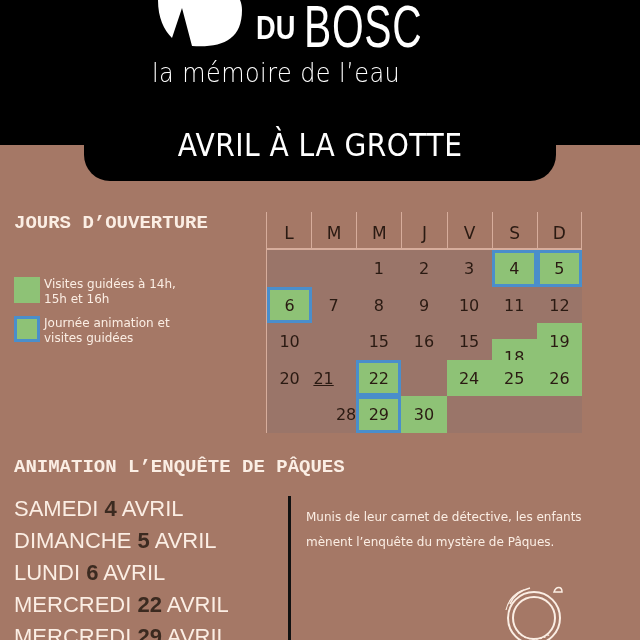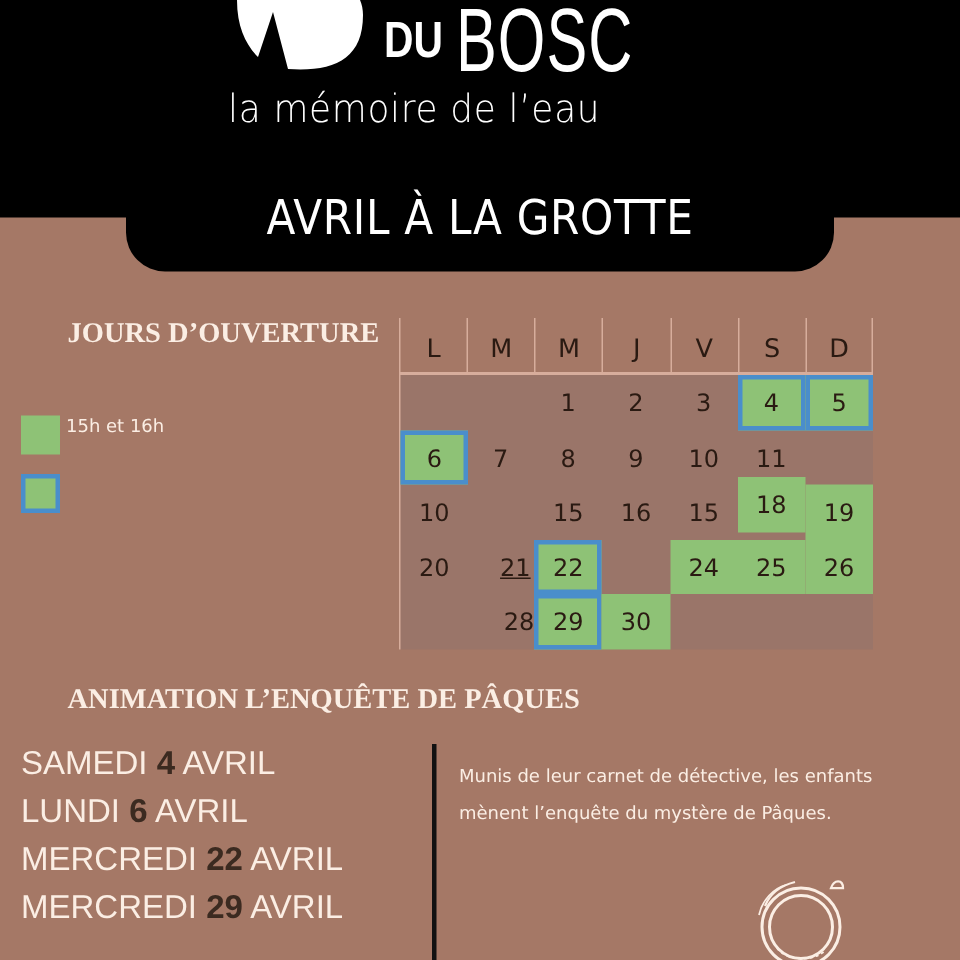--- a/index.html
+++ b/index.html
@@ -34,22 +34,21 @@
       font-family: "DejaVu Sans", sans-serif; font-weight: 200; letter-spacing: 0.5px;
       transform: scaleX(0.92); transform-origin: left top;
     }
     .page-title {
       position: absolute; left: 84px; top: 126px; width: 472px; text-align: center;
       font-size: 32px; color: #fff; letter-spacing: 0.5px;
       font-family: "DejaVu Sans", sans-serif; transform: scaleX(0.88);
     }
     .section-title {
       position: absolute; font-weight: bold; font-size: 19px; color: #fbeee4;
-      font-family: Liberation Serif, serif;
-      margin-left: 31px;
+      font-family: Liberation Mono, monospace;
     }
     .legend-item { position: absolute; left: 14px; display: flex; align-items: flex-start; }
     .legend-swatch {
       width: 26px; height: 26px; background: #8ec276; box-sizing: border-box; margin-right: 4px;
     }
     .legend-swatch.bordered { border: 3px solid #4a8ecb; }
     .legend-text { font-size: 12px; line-height: 15px; color: #fbeee4; font-family: "DejaVu Sans", sans-serif; }
 
     .calendar { position: absolute; left: 266px; top: 212px; width: 316px; }
     .cal-head { display: flex; height: 36px; border-bottom: 2px solid #d7ad9c; }
@@ -92,25 +91,30 @@
 <div class="logo-du">DU</div>
 <div class="logo-bosc">BOSC</div>
 <div class="tagline">la mémoire de l’eau</div>
 <div class="page-title">AVRIL À LA GROTTE</div>
 
 <div class="section-title" style="left:14px; top:212px;">JOURS D’OUVERTURE</div>
 
 <div class="legend-item" style="top:277px;">
   <div class="legend-swatch"></div>
   <div class="legend-text">
+    <div>Visites guidées à 14h,</div>
     <div>15h et 16h</div>
   </div>
 </div>
 <div class="legend-item" style="top:316px;">
   <div class="legend-swatch bordered"></div>
+  <div class="legend-text">
+    <div>Journée animation et</div>
+    <div>visites guidées</div>
+  </div>
 </div>
 
 <div class="calendar">
   <div class="cal-head">
     <div>L</div>
     <div>M</div>
     <div>M</div>
     <div>J</div>
     <div>V</div>
     <div>S</div>
@@ -121,44 +125,50 @@
       <div class="cal-cell" style="left: 134.42px; top: 0px;">2</div>
       <div class="cal-cell" style="left: 179.56px; top: 0px;">3</div>
       <div class="cal-cell green anim" style="left: 224.7px; top: 0px;">4</div>
       <div class="cal-cell green anim" style="left: 269.84px; top: 0px;">5</div>
       <div class="cal-cell green anim" style="left: 0px; top: 36.6px;">6</div>
       <div class="cal-cell" style="left: 44.14px; top: 36.6px;">7</div>
       <div class="cal-cell" style="left: 89.28px; top: 36.6px;">8</div>
       <div class="cal-cell" style="left: 134.42px; top: 36.6px;">9</div>
       <div class="cal-cell" style="left: 179.56px; top: 36.6px;">10</div>
       <div class="cal-cell" style="left: 224.7px; top: 36.6px;">11</div>
+      <div class="cal-cell" style="left: 269.84px; top: 36.6px;">12</div>
       <div class="cal-cell" style="left: 0px; top: 73.2px;">10</div>
       <div class="cal-cell" style="left: 89.28px; top: 73.2px;">15</div>
       <div class="cal-cell" style="left: 134.42px; top: 73.2px;">16</div>
       <div class="cal-cell" style="left: 179.56px; top: 73.2px;">15</div>
-      <div class="cal-cell green" style="left: 224.7px; top: 68px;">18</div>
+      <div class="cal-cell green" style="left: 224.7px; top: 89px;">18</div>
       <div class="cal-cell green" style="left: 269.84px; top: 73.2px;">19</div>
       <div class="cal-cell" style="left: 0px; top: 109.8px;">20</div>
-      <div class="cal-cell" style="left: 54px; top: 109.8px; text-decoration: underline;">21</div>
+      <div class="cal-cell" style="left: 34px; top: 109.8px; text-decoration: underline;">21</div>
       <div class="cal-cell green anim" style="left: 89.28px; top: 109.8px;">22</div>
       <div class="cal-cell green" style="left: 179.56px; top: 109.8px;">24</div>
       <div class="cal-cell green" style="left: 224.7px; top: 109.8px;">25</div>
       <div class="cal-cell green" style="left: 269.84px; top: 109.8px;">26</div>
       <div class="cal-cell" style="left: 44.14px; top: 146.4px; text-align: right;">28</div>
       <div class="cal-cell green anim" style="left: 89.28px; top: 146.4px;">29</div>
       <div class="cal-cell green" style="left: 134.42px; top: 146.4px;">30</div>
     </div>
 </div>
 
 <div class="section-title" style="left:14px; top:456px;">ANIMATION L’ENQUÊTE DE PÂQUES</div>
 
 <div class="anim-dates">
   <div class="anim-date">
     <span>SAMEDI</span>
     <span class="num">4</span>
+    <span>AVRIL</span>
+  </div>
+  <div class="anim-date">
+    <span>DIMANCHE</span>
+    <span class="num">5</span>
     <span>AVRIL</span>
   </div>
   <div class="anim-date">
     <span>LUNDI</span>
     <span class="num">6</span>
     <span>AVRIL</span>
   </div>
   <div class="anim-date">
     <span>MERCREDI</span>
     <span class="num">22</span>

